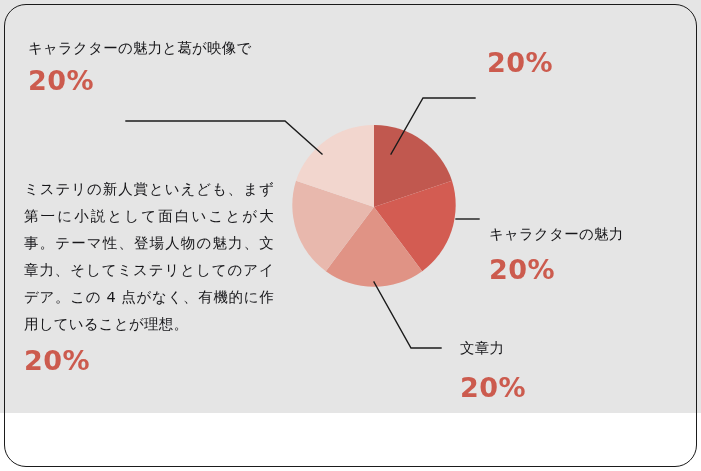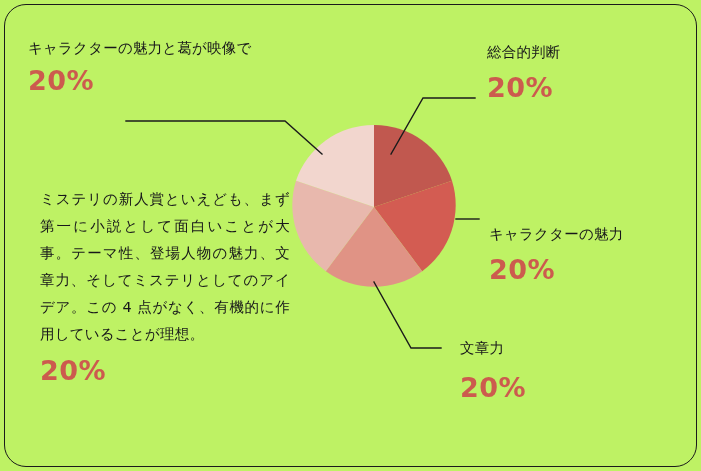--- a/index.html
+++ b/index.html
@@ -8,22 +8,22 @@
     width: 701px;
     height: 471px;
     background: #ffffff;
     font-family: "Liberation Sans", "DejaVu Sans", sans-serif;
     overflow: hidden;
   }
 
   #infographic-root {
     position: relative;
     width: 701px;
-    height: 471px;
-    background: #bef264;
+    height: 413px;
+    background: #e5e5e5;
   }
 
   
   .frame {
     position: absolute;
     left: 4px;
     top: 4px;
     width: 693px;
     height: 463px;
     border: 1.3px solid #1b1b1b;
@@ -80,21 +80,21 @@
     font-weight: 700;
     color: #cc5b4e;
     line-height: 34px;
     letter-spacing: 0.5px;
   }
 
   
   #block-character-appeal-video { left: 28px;  top: 36px;  }
   #block-character-appeal-video .pct { margin-top: 3px; }
 
-  #block-novel-interest       { left: 40px;  top: 176px; margin-top: 10px; }
+  #block-novel-interest       { left: 24px;  top: 176px; }
   #block-novel-interest .pct  { margin-top: 6px; }
 
   #block-overall-judgement    { left: 487px; top: 40px;  }
   #block-overall-judgement .pct { margin-top: 6px; }
 
   #block-character-appeal     { left: 489px; top: 222px; }
   #block-character-appeal .pct { margin-top: 6px; }
 
   #block-writing-ability      { left: 460px; top: 336px; }
   #block-writing-ability .pct { margin-top: 10px; }
@@ -130,21 +130,20 @@
     <div class="jp-line">キャラクターの魅力と葛が映像で</div>
     <div class="pct">20%</div>
   </div>
 
   <div class="label-block" id="block-novel-interest">
     <div class="jp-para">ミステリの新人賞といえども、まず第一に小説として面白いことが大事。テーマ性、登場人物の魅力、文章力、そしてミステリとしてのアイデア。この 4 点がなく、有機的に作用していることが理想。</div>
     <div class="pct">20%</div>
   </div>
 
   <div class="label-block" id="block-overall-judgement">
-    <div class="jp-line">総合的判断</div>
     <div class="pct">20%</div>
   </div>
 
   <div class="label-block" id="block-character-appeal">
     <div class="jp-line">キャラクターの魅力</div>
     <div class="pct">20%</div>
   </div>
 
   <div class="label-block" id="block-writing-ability">
     <div class="jp-line">文章力</div>

